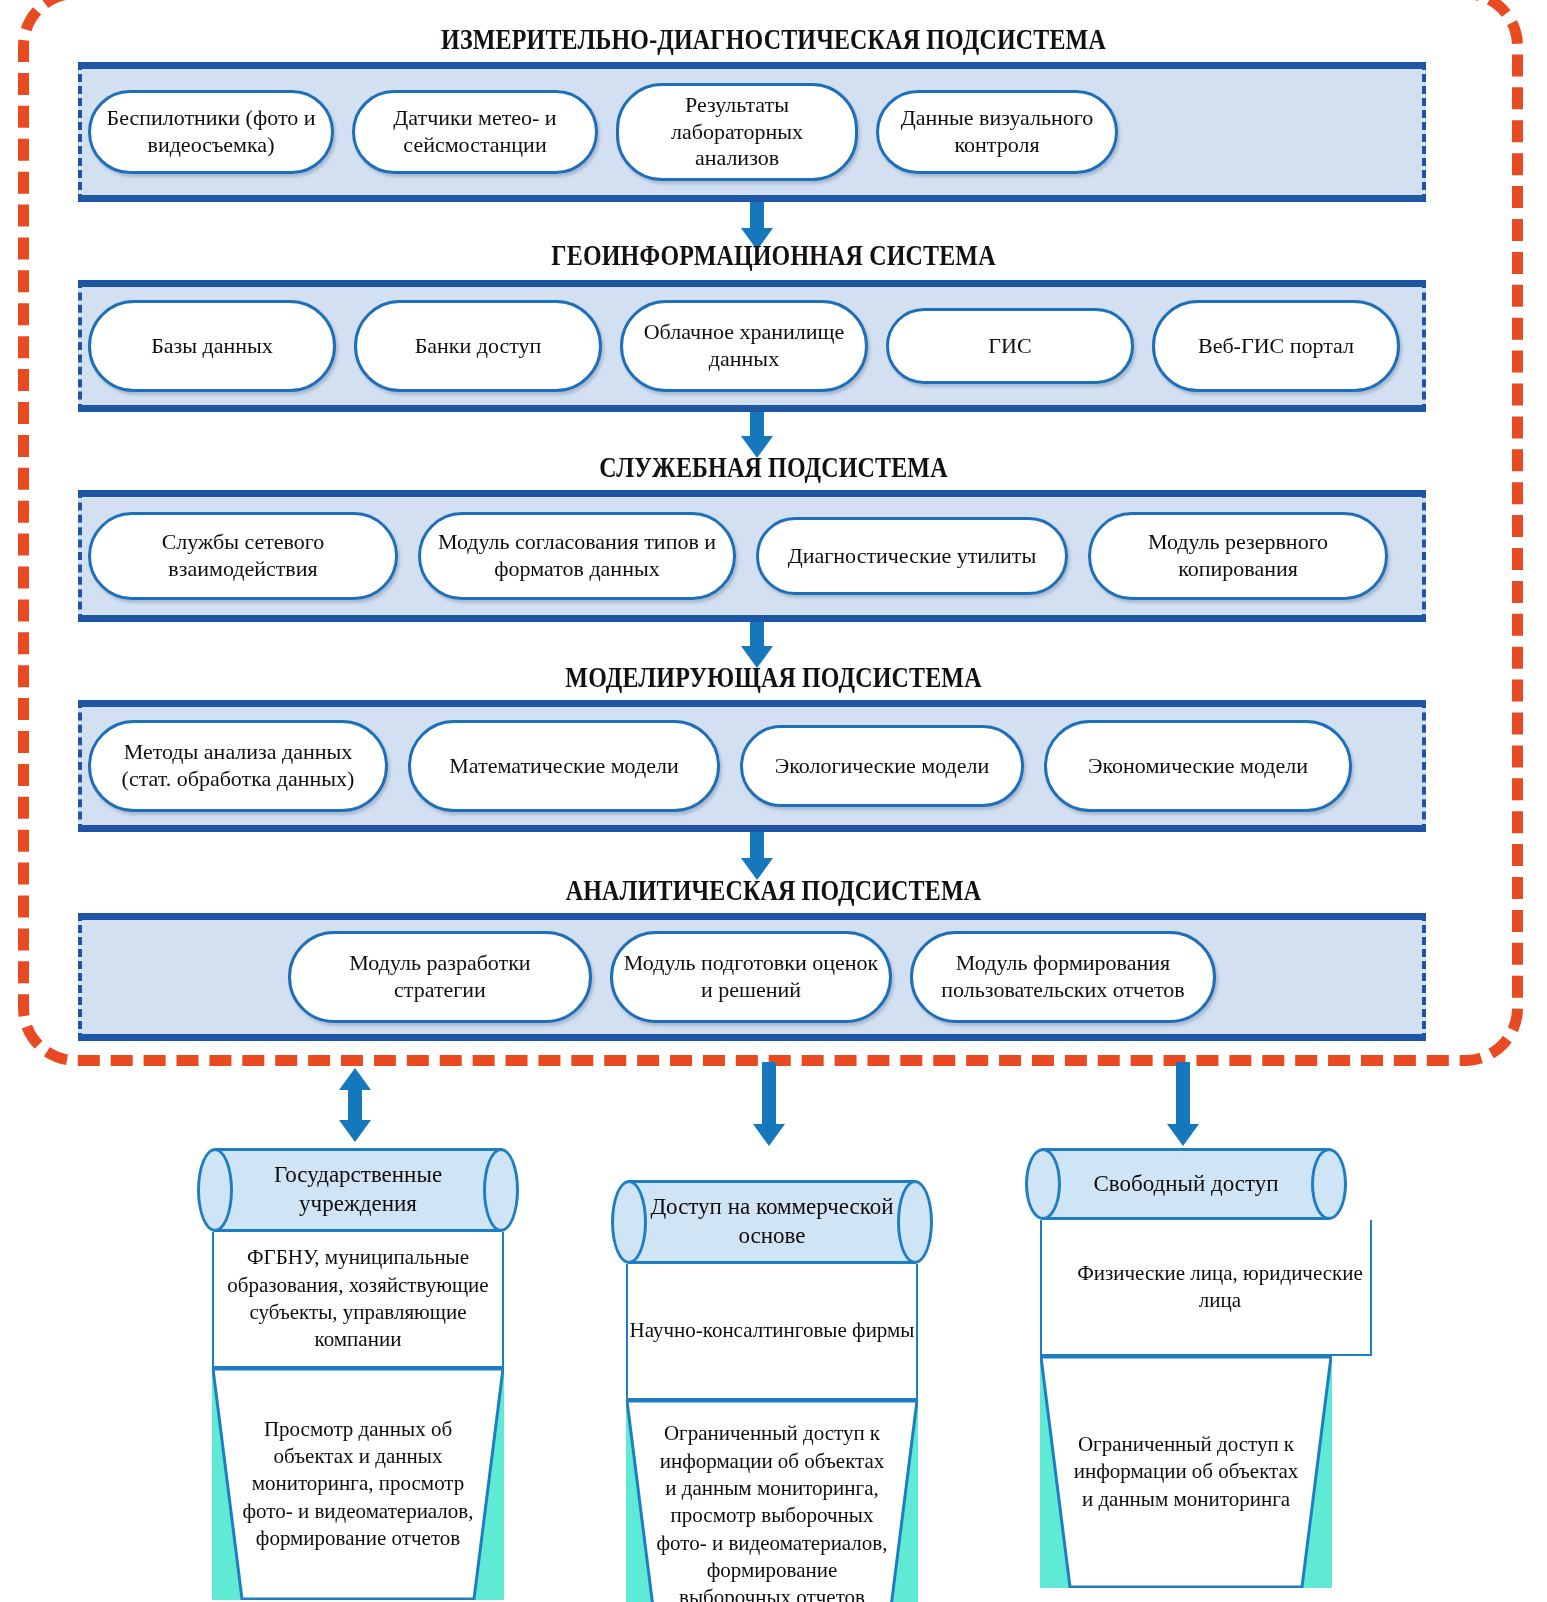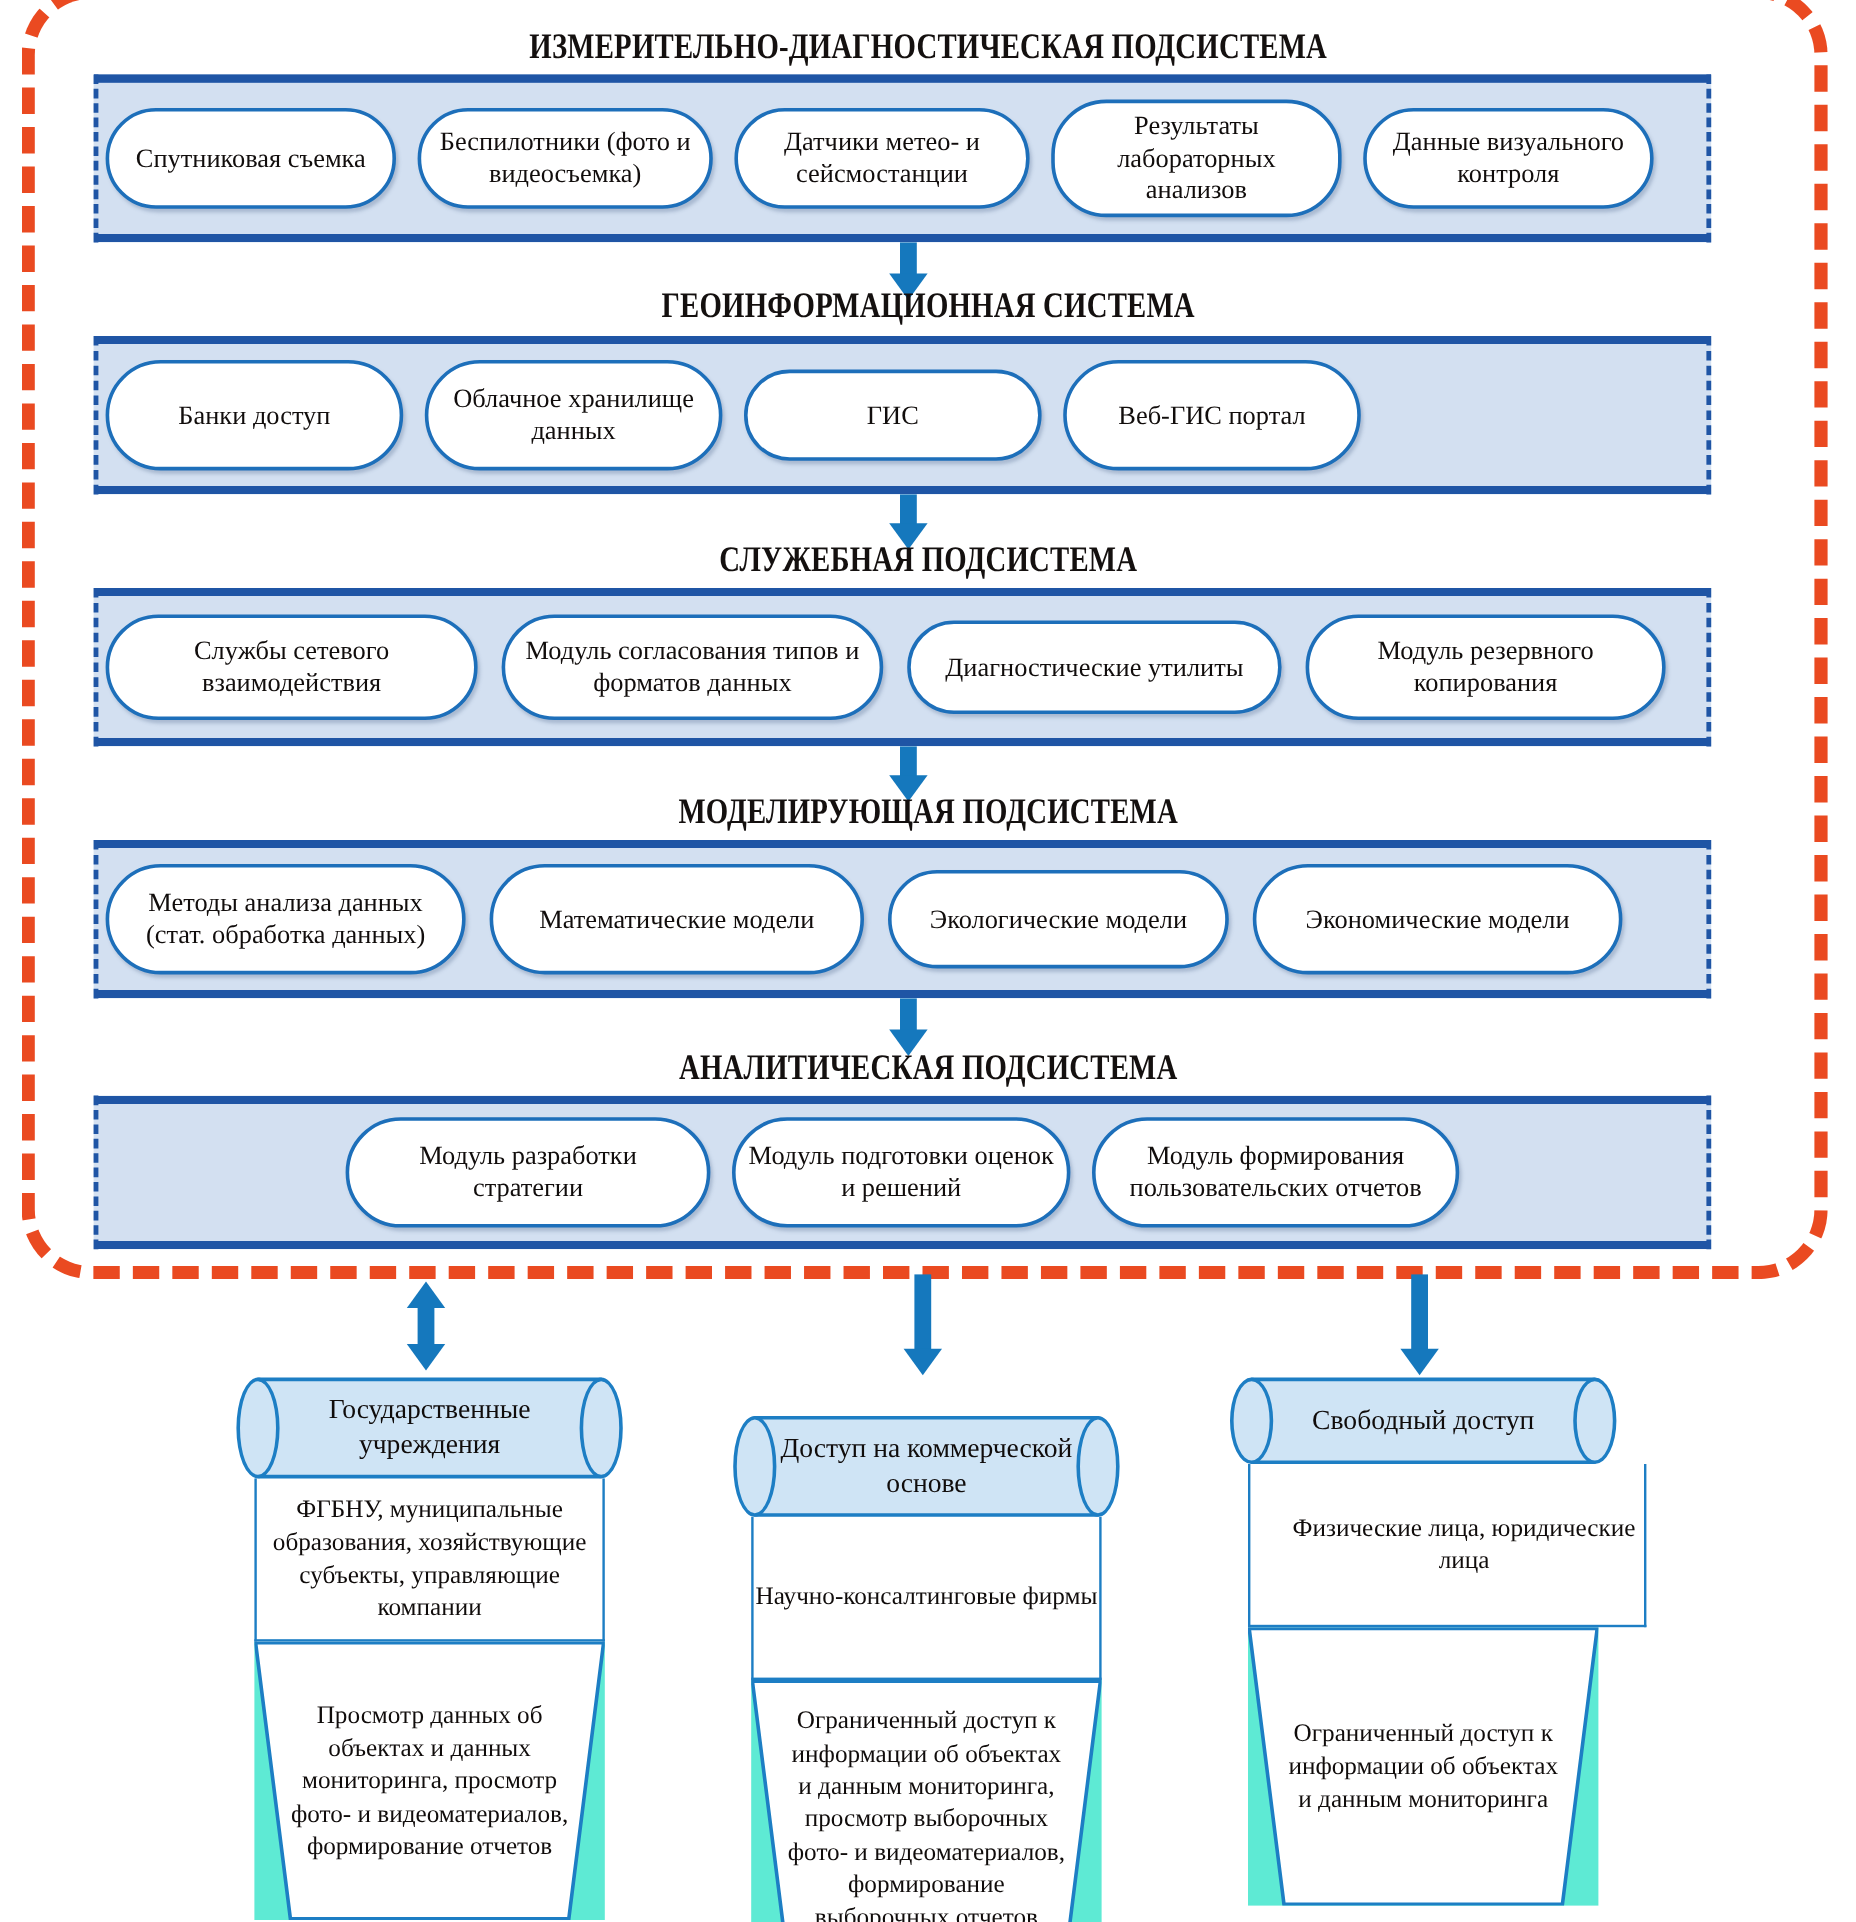--- a/index.html
+++ b/index.html
@@ -155,35 +155,35 @@
 <body>
 
 <div id="stage">
 
   <div class="red-frame"></div>
 
   <div class="sec-title" style="top:22px;">ИЗМЕРИТЕЛЬНО-ДИАГНОСТИЧЕСКАЯ ПОДСИСТЕМА</div>
 
   <div class="band" style="top:62px;height:140px;">
     <div class="band-inner">
-      <div class="pill" style="flex:0 0 242px;height:84px;margin-right:18px;">Спутниковая съемка</div>
       <div class="pill" style="flex:0 0 246px;height:84px;margin-right:18px;">Беспилотники (фото и видеосъемка)</div>
       <div class="pill" style="flex:0 0 246px;height:84px;margin-right:18px;">Датчики метео- и сейсмостанции</div>
       <div class="pill" style="flex:0 0 242px;height:98px;margin-right:18px;">Результаты лабораторных анализов</div>
       <div class="pill" style="flex:0 0 242px;height:84px;">Данные визуального контроля</div>
     </div>
   </div>
 
   <div class="arrow-down" style="left:750px;top:202px;height:30px;"></div>
   <div class="arrow-head-d" style="left:741px;top:228px;"></div>
 
   <div class="sec-title" style="top:238px;">ГЕОИНФОРМАЦИОННАЯ СИСТЕМА</div>
 
   <div class="band" style="top:280px;height:132px;">
     <div class="band-inner">
+      <div class="pill" style="flex:0 0 248px;height:92px;margin-right:18px;">Базы данных</div>
       <div class="pill" style="flex:0 0 248px;height:92px;margin-right:18px;">Банки доступ</div>
       <div class="pill" style="flex:0 0 248px;height:92px;margin-right:18px;">Облачное хранилище данных</div>
       <div class="pill" style="flex:0 0 248px;height:76px;margin-right:18px;">ГИС</div>
       <div class="pill" style="flex:0 0 248px;height:92px;">Веб-ГИС портал</div>
     </div>
   </div>
 
   <div class="arrow-down" style="left:750px;top:412px;height:28px;"></div>
   <div class="arrow-head-d" style="left:741px;top:436px;"></div>
 

